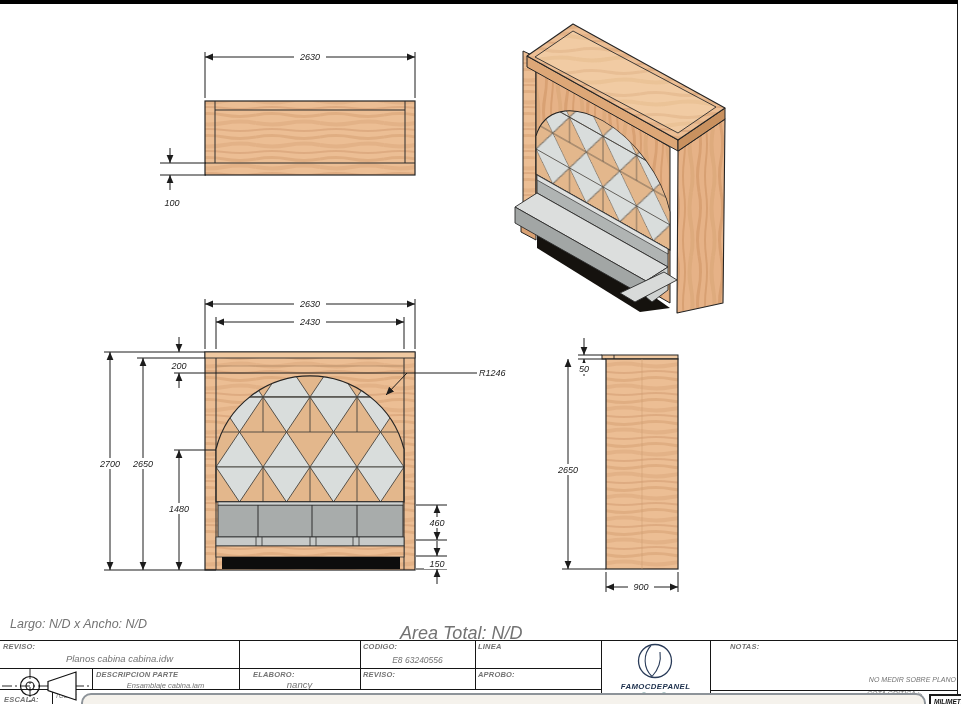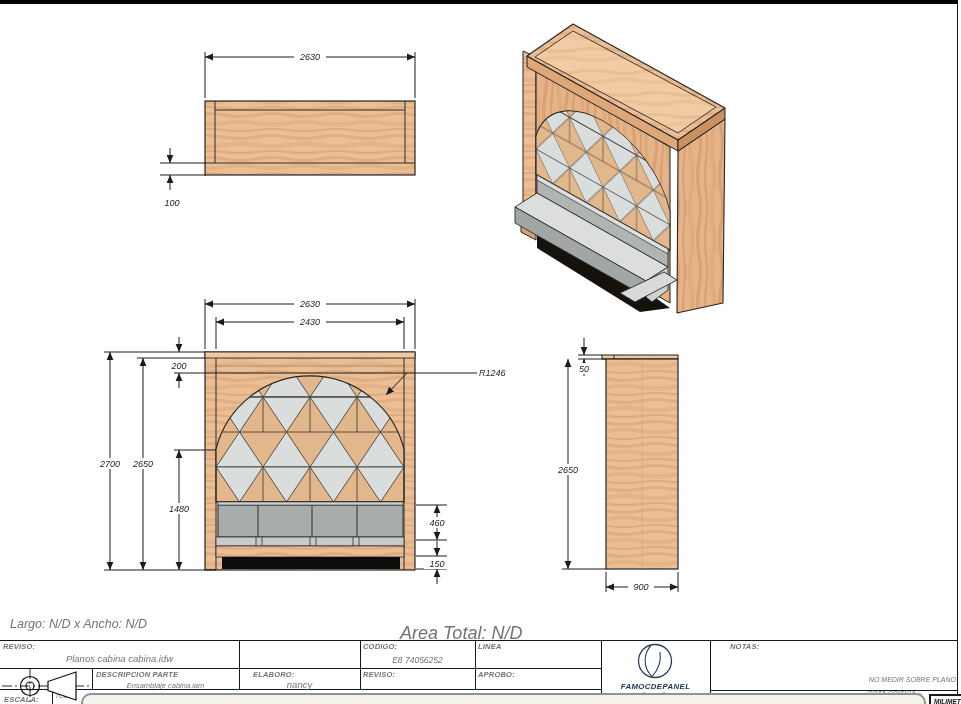--- a/index.html
+++ b/index.html
@@ -216,21 +216,21 @@
   <div class="vl" style="left:360px;top:640px;height:49px;"></div>
   <div class="vl" style="left:475px;top:640px;height:49px;"></div>
   <div class="vl" style="left:601px;top:640px;height:64px;"></div>
   <div class="vl" style="left:710px;top:640px;height:64px;"></div>
   <div class="vl" style="left:92px;top:668px;height:21px;"></div>
   <div class="vl" style="left:52px;top:689px;height:15px;"></div>
 
   <div class="t lbl" style="left:3px;top:642px;">REVISO:</div>
   <div class="t val center" style="left:0;top:653px;width:239px;">Planos cabina cabina.idw</div>
   <div class="t lbl" style="left:363px;top:642px;">CODIGO:</div>
-  <div class="t val center" style="left:360px;top:655px;width:115px;font-size:8.5px;">E8 74056252</div>
+  <div class="t val center" style="left:360px;top:655px;width:115px;font-size:8.5px;">E8 63240556</div>
   <div class="t lbl" style="left:478px;top:642px;">LINEA</div>
   <div class="t lbl" style="left:96px;top:670px;">DESCRIPCION PARTE</div>
   <div class="t center" style="left:92px;top:681px;width:147px;font-size:7.5px;">Ensamblaje cabina.iam</div>
   <div class="t lbl" style="left:243px;top:670px;padding-left:10px;">ELABORO:</div>
   <div class="t val center" style="left:239px;top:679px;width:121px;">nancy</div>
   <div class="t lbl" style="left:363px;top:670px;">REVISO:</div>
   <div class="t lbl" style="left:478px;top:670px;">APROBO:</div>
   <div class="t lbl" style="left:713px;top:642px;padding-left:17px;">NOTAS:</div>
   <div class="t small" style="left:770px;top:676px;width:186px;text-align:right;">NO MEDIR SOBRE PLANO</div>
   <div class="t small" style="left:867px;top:690px;">

